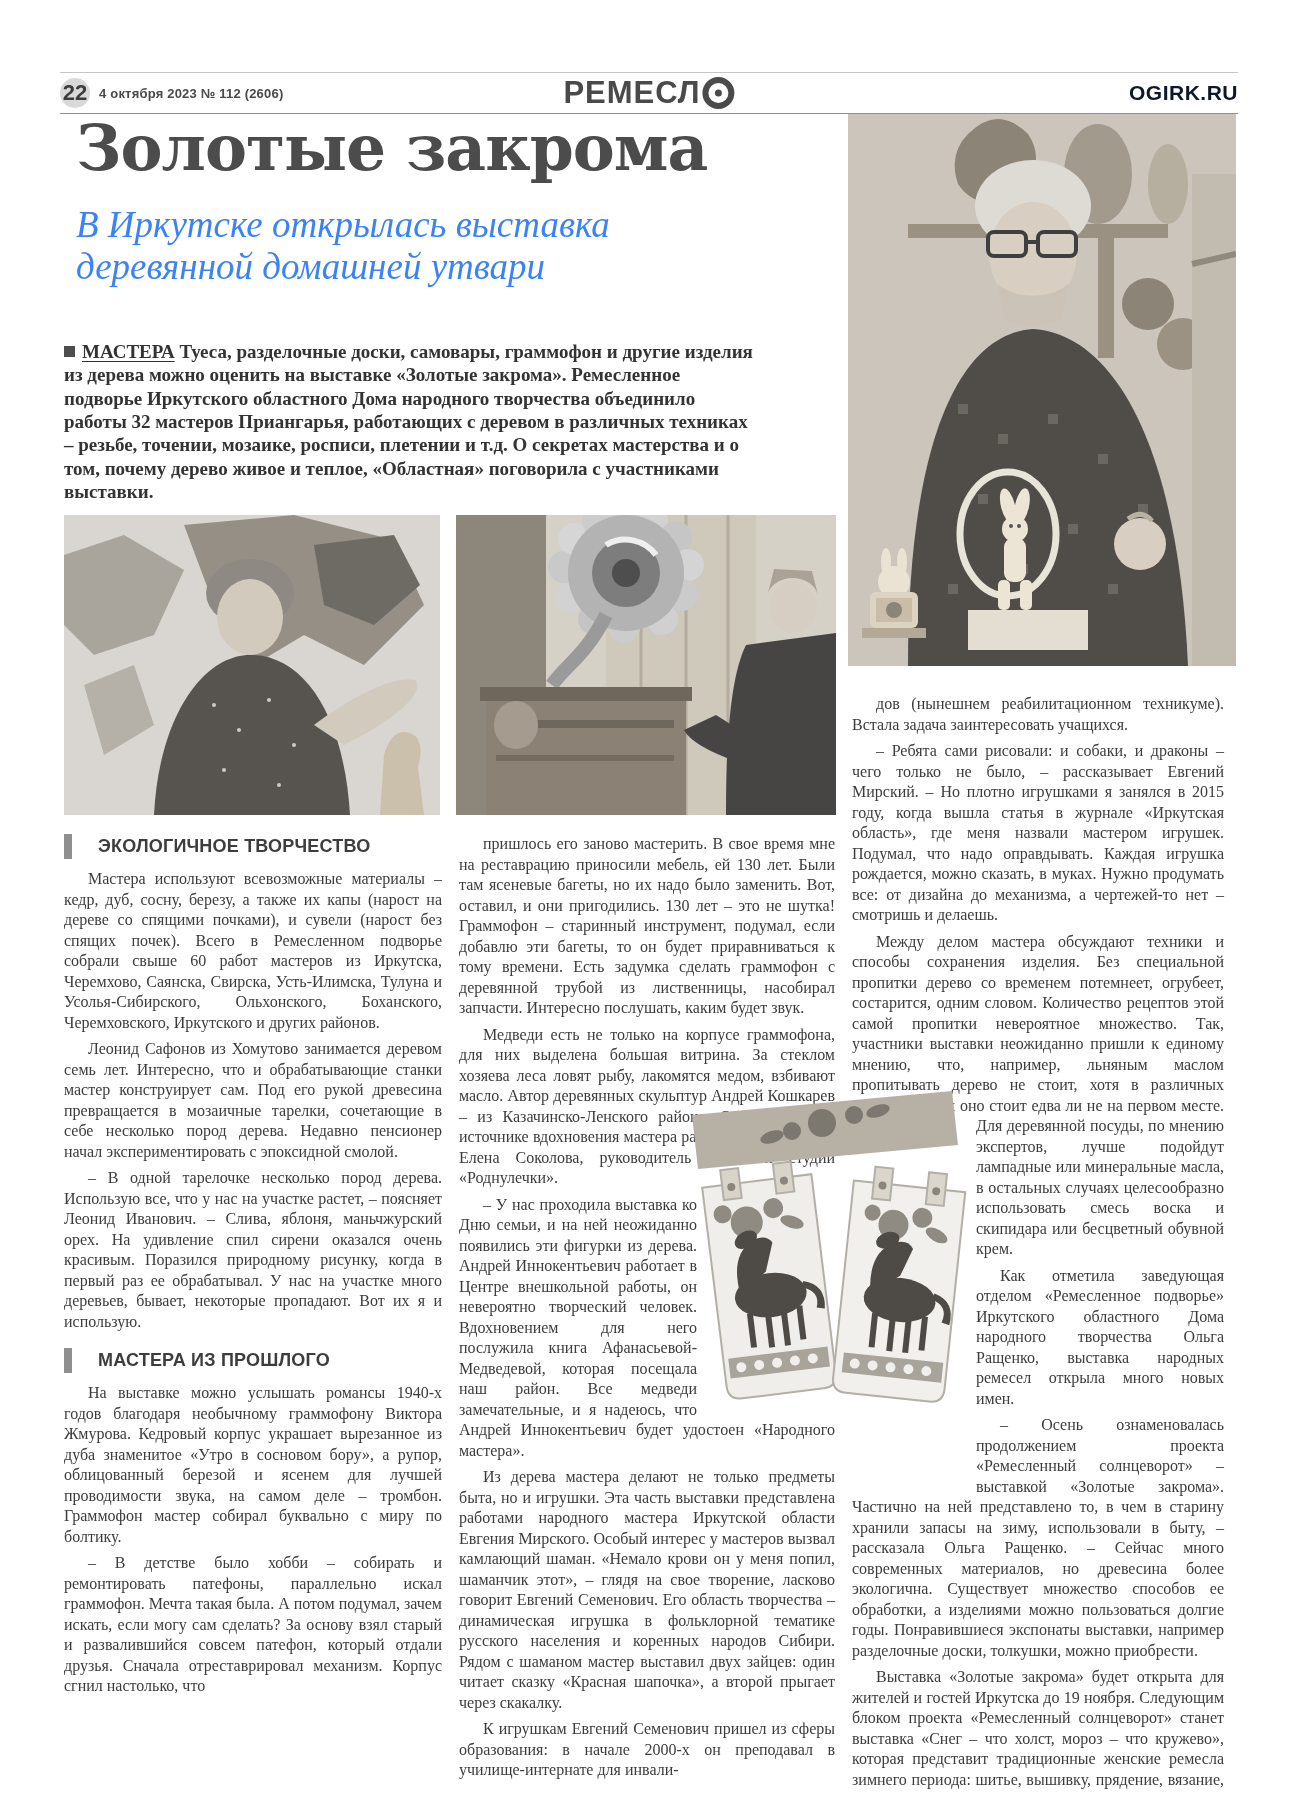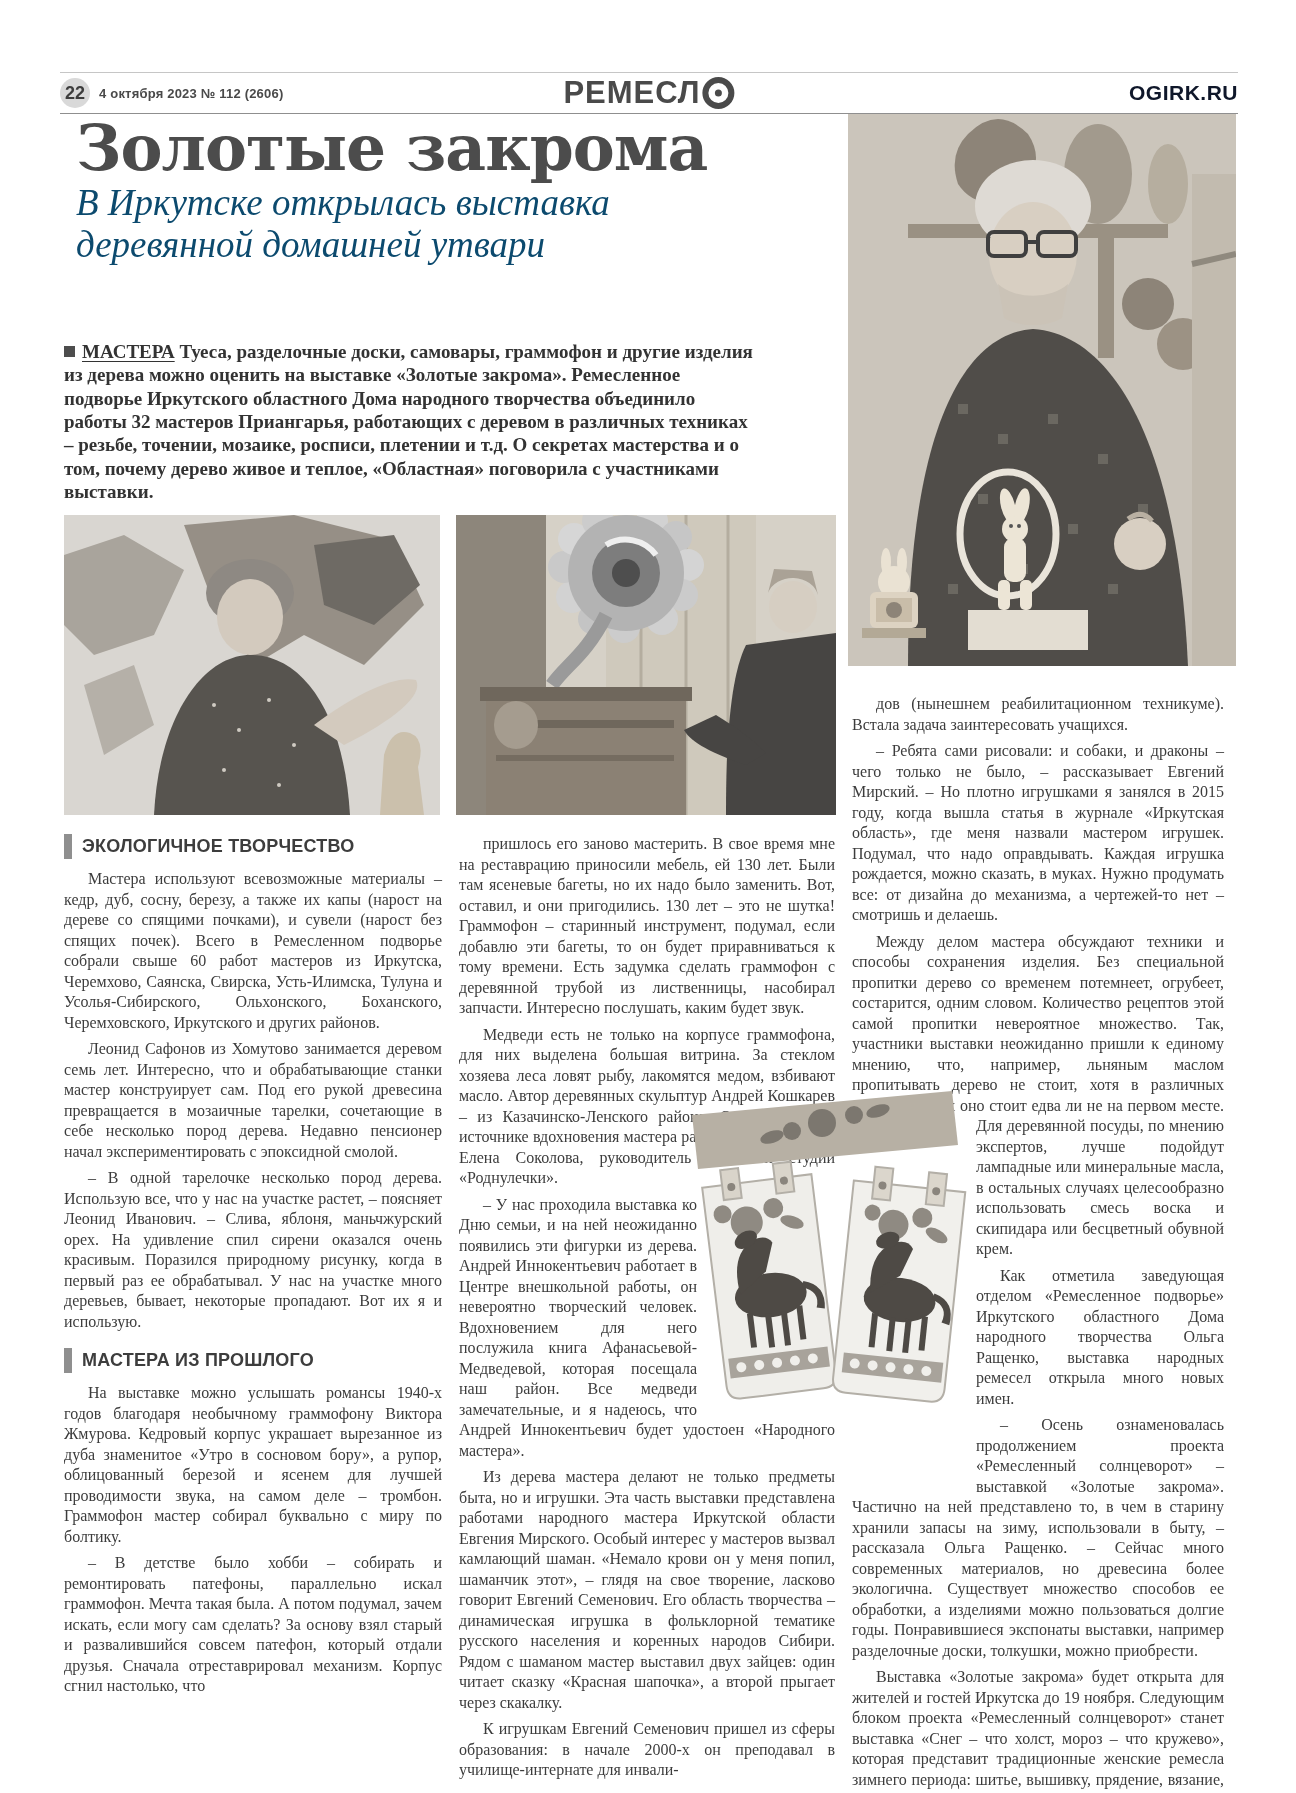--- a/index.html
+++ b/index.html
@@ -2,46 +2,46 @@
 <html lang="ru"><head>
 <meta charset="utf-8">
 <style>
   html,body{margin:0;padding:0;background:#ffffff;}
   body{width:1296px;height:1793px;position:relative;font-family:"Liberation Serif",serif;color:#3c3c3c;overflow:hidden;}
   .abs{position:absolute;}
 
   
   #masthead{left:60px;top:72px;width:1178px;height:40px;border-top:1px solid #c6c6c6;border-bottom:1px solid #8f8f8f;display:flex;align-items:center;}
   .pagenum{width:30px;height:30px;border-radius:50%;background:#d9d9d9;display:flex;align-items:center;justify-content:center;
-           font-family:"Liberation Sans",sans-serif;font-weight:bold;font-size:18px;color:#3d3d3d;flex:0 0 auto;}
+           font-family:"Liberation Sans",sans-serif;font-weight:bold;font-size:22px;color:#3d3d3d;flex:0 0 auto;}
   .dateline{font-family:"Liberation Sans",sans-serif;font-weight:bold;font-size:13px;color:#4a4a4a;margin-left:9px;letter-spacing:.2px;}
   .section-logo{position:absolute;left:50%;top:50%;transform:translate(-50%,-50%);display:flex;align-items:center;
                 font-family:"Liberation Sans",sans-serif;font-weight:bold;font-size:31px;color:#4a4a4a;letter-spacing:1px;}
   .o-ring{width:20px;height:20px;border:6px solid #4a4a4a;border-radius:50%;position:relative;margin-left:2px;display:inline-block;}
   .o-ring::after{content:"";position:absolute;left:50%;top:50%;transform:translate(-50%,-50%);width:7px;height:7px;border-radius:50%;background:#4a4a4a;}
   .site{margin-left:auto;font-family:"Liberation Sans",sans-serif;font-weight:bold;font-size:21px;color:#0f172a;letter-spacing:.5px;}
 
   
   #headline-block{left:76px;top:116px;width:696px;}
   h1.title{margin:0;font-family:"DejaVu Serif",serif;font-weight:bold;font-size:63px;line-height:1.02;color:#4c4c4c;letter-spacing:-1px;}
-  .subtitle{margin-top:2px;font-style:italic;font-size:37px;line-height:1.13;color:#0c4a6e;font-family:"Liberation Serif",serif;width:650px;}
+  .subtitle{margin-top:24px;font-style:italic;font-size:37px;line-height:1.13;color:#3b82f6;font-family:"Liberation Serif",serif;width:650px;}
 
   
   #lead{left:64px;top:340px;width:690px;font-weight:bold;font-size:19px;line-height:1.23;color:#333;text-align:left;}
   .lead-square{display:inline-block;width:11px;height:11px;background:#4d4d4d;margin-right:7px;vertical-align:1px;}
   .lead-tag{text-decoration:underline;text-underline-offset:3px;}
 
   
   .photo{background:#e2dfda;overflow:hidden;}
   .photo svg{display:block;}
 
   
   .col{font-size:16px;line-height:20.5px;text-align:justify;color:#3c3c3c;}
   .col p{margin:0 0 6px 0;text-indent:24px;}
-  .sec-head{display:flex;align-items:center;gap:10px;margin:16px 0 10px 0;font-family:"Liberation Sans",sans-serif;font-weight:bold;font-size:18px;color:#3d3d3d;letter-spacing:.2px;text-indent:0;}
+  .sec-head{display:flex;align-items:center;gap:26px;margin:16px 0 10px 0;font-family:"Liberation Sans",sans-serif;font-weight:bold;font-size:18px;color:#3d3d3d;letter-spacing:.2px;text-indent:0;}
   .sec-head.first{margin-top:0;}
   .sec-bar{width:8px;height:25px;background:#8f8f8f;flex:0 0 auto;}
   .wrap-r{float:right;width:128px;height:206px;margin:0 0 6px 10px;}
   .wrap-l{float:left;width:112px;height:355px;margin:3px 12px 6px 0;}
 
   #boards-art{pointer-events:none;z-index:3;}
 </style>
 </head>
 <body>
 

